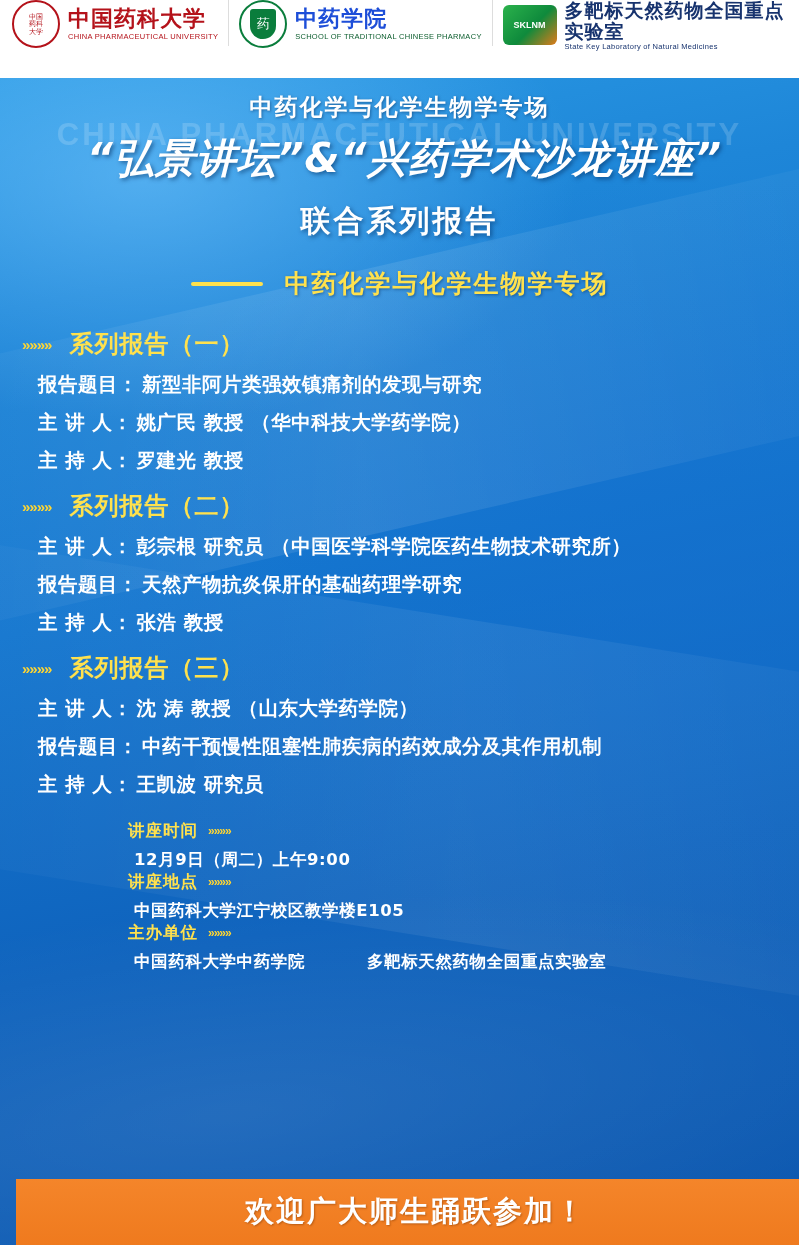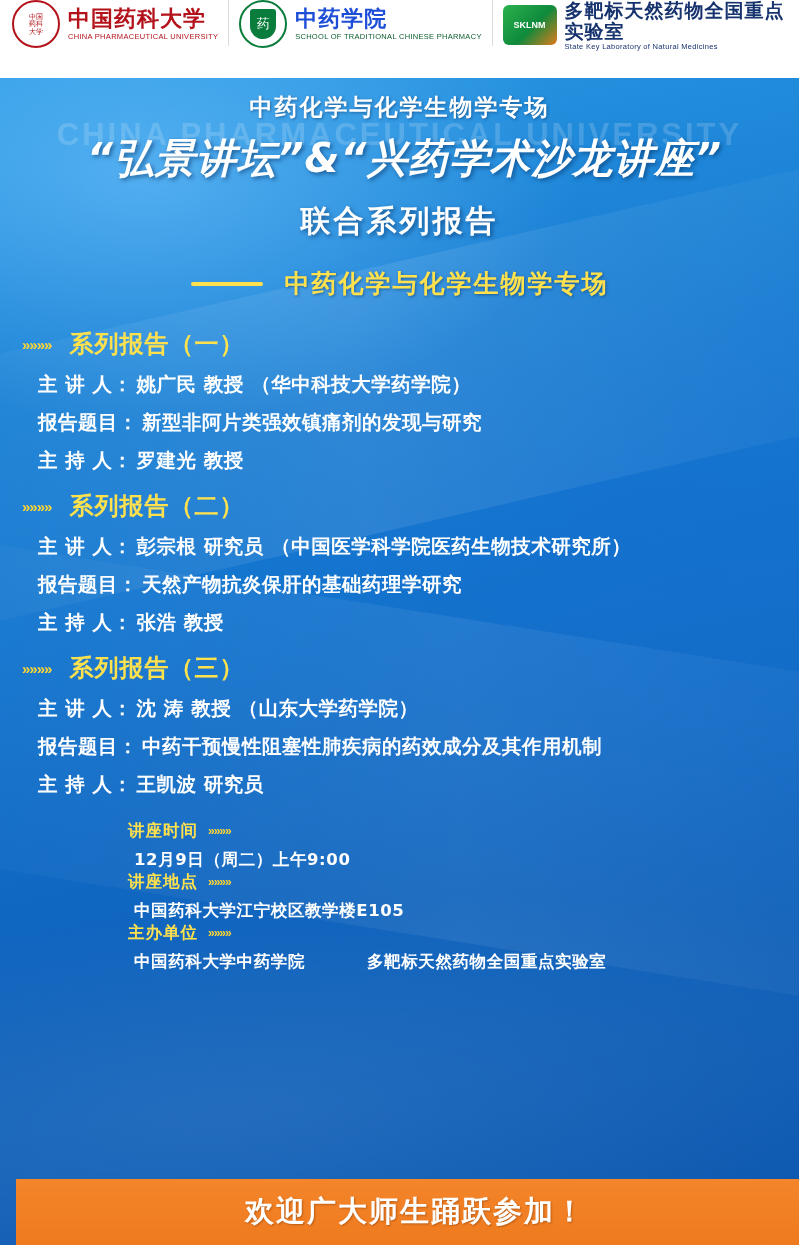--- a/index.html
+++ b/index.html
@@ -236,24 +236,24 @@
   </div>
 
   <div class="body">
 
     <div>
       <div class="sec-head">
         <span class="chev">»»»»</span>
         <span class="sec-title">系列报告（一）</span>
       </div>
       <div class="row">
+        <span class="lead">报告题目：</span><span>新型非阿片类强效镇痛剂的发现与研究</span>
+      </div>
+      <div class="row">
         <span class="lead">主 讲 人：</span><span>姚广民 教授   （华中科技大学药学院）</span>
-      </div>
-      <div class="row">
-        <span class="lead">报告题目：</span><span>新型非阿片类强效镇痛剂的发现与研究</span>
       </div>
       <div class="row">
         <span class="lead">主 持 人：</span><span>罗建光  教授</span>
       </div>
     </div>
 
     <div>
       <div class="sec-head">
         <span class="chev">»»»»</span>
         <span class="sec-title">系列报告（二）</span>

